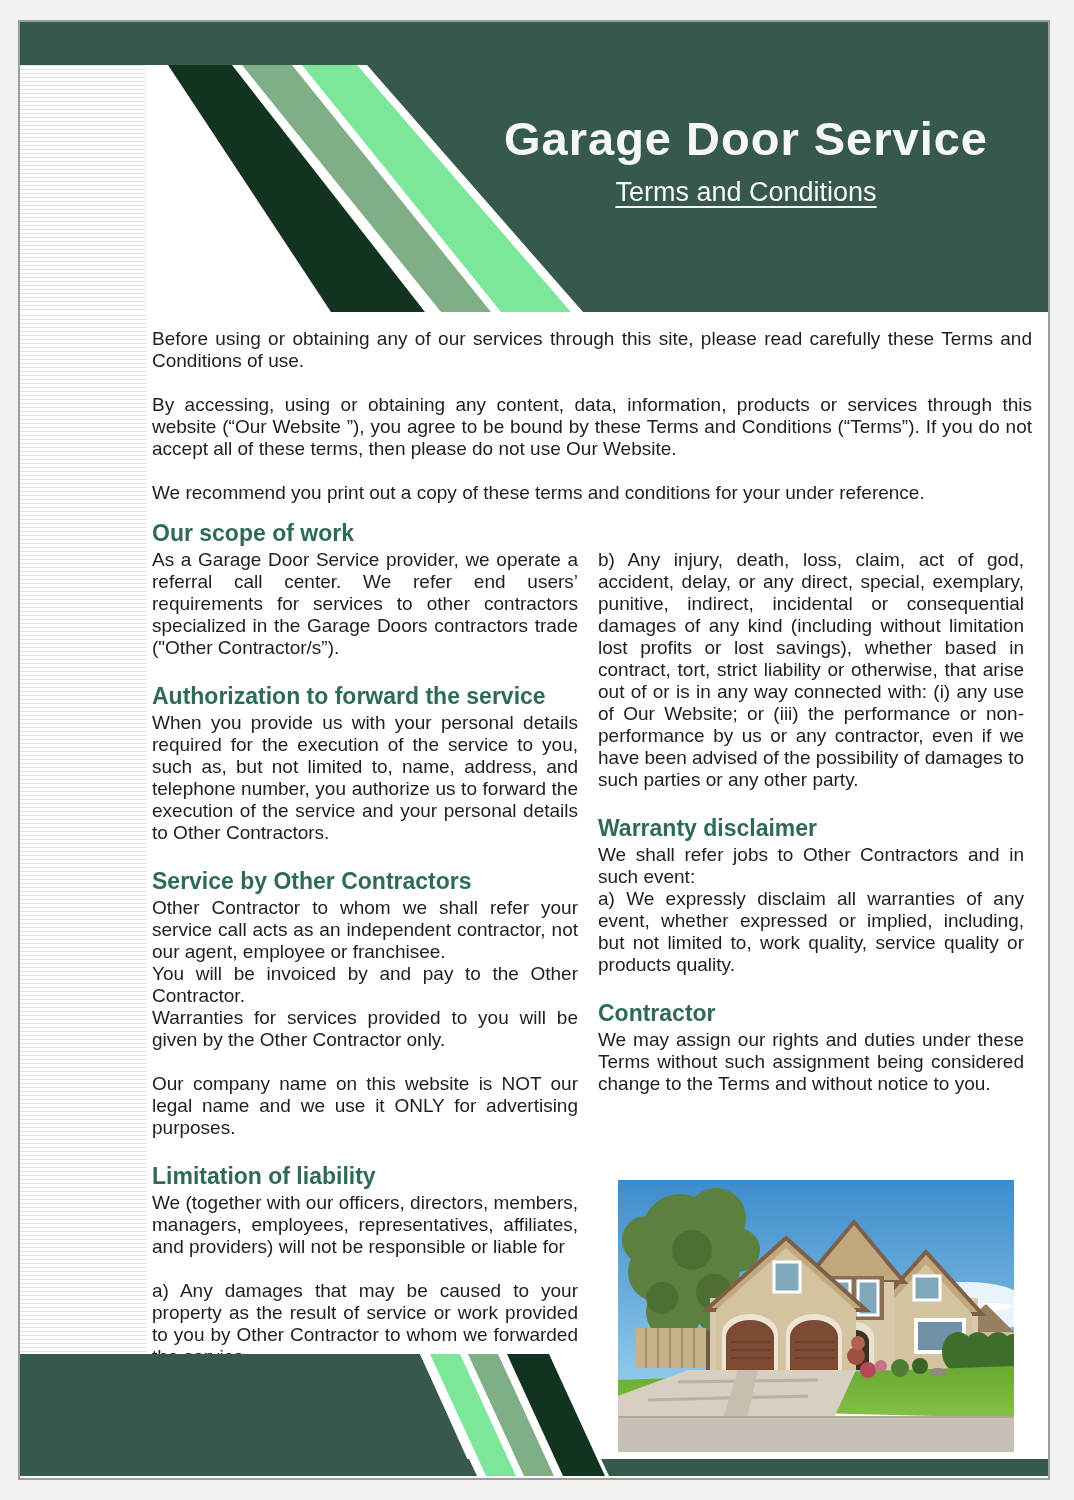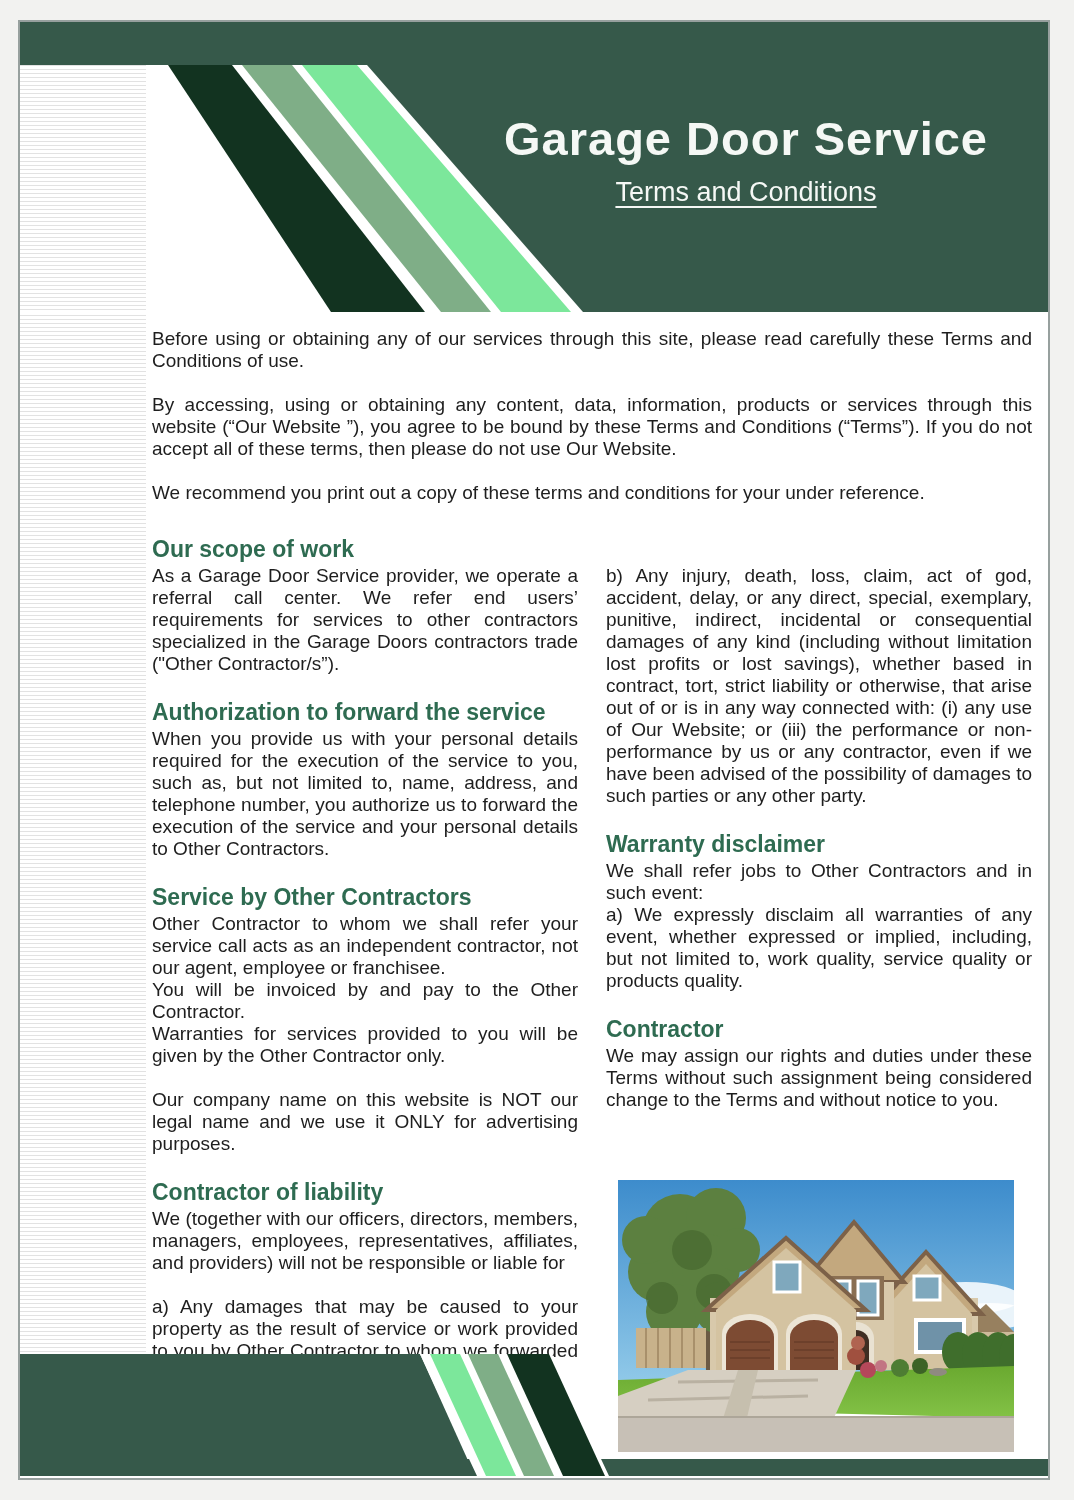--- a/index.html
+++ b/index.html
@@ -38,21 +38,21 @@
       #ffffff 0px, #ffffff 3px, #e2e2e2 3px, #e2e2e2 4px);
   }
 
   
   .content { position:absolute; left:132px; top:306px; width:880px; color:#1e1e1e; }
   .content p {
     margin:0; font-size:19px; line-height:22px;
     text-align:justify;
   }
   p.gap { margin-top:22px; }
-  .cols { display:flex; gap:28px; margin-top:32px; }
+  .cols { display:flex; gap:20px; margin-top:16px; }
   .col { width:426px; }
   h2.sec-heading {
     font-size:23px; line-height:26px; font-weight:bold;
     color:#2e6b51; margin:24px 0 3px 0;
   }
   .sec.first h2.sec-heading { margin-top:0; }
   p.offset { margin-top:29px; }
 
   
   .house-photo { left:598px; top:1158px; width:396px; height:272px; }
@@ -110,21 +110,21 @@
           <p>When you provide us with your personal details required for the execution of the service to you, such as, but not limited to, name, address, and telephone number, you authorize us to forward the execution of the service and your personal details to Other Contractors.</p>
         </div>
         <div class="sec">
           <h2 class="sec-heading">Service by Other Contractors</h2>
           <p>Other Contractor to whom we shall refer your service call acts as an independent contractor, not our agent, employee or franchisee.</p>
           <p>You will be invoiced by and pay to the Other Contractor.</p>
           <p>Warranties for services provided to you will be given by the Other Contractor only.</p>
           <p class="gap">Our company name on this website is NOT our legal name and we use it ONLY for advertising purposes.</p>
         </div>
         <div class="sec">
-          <h2 class="sec-heading">Contractor of liability</h2>
+          <h2 class="sec-heading">Limitation of liability</h2>
           <p>We (together with our officers, directors, members, managers, employees, representatives, affiliates, and providers) will not be responsible or liable for</p>
           <p class="gap">a) Any damages that may be caused to your property as the result of service or work provided to you by Other Contractor to whom we forwarded the service.</p>
         </div>
       </div>
 
       <div class="col">
         <div class="sec first">
           <p class="offset">b) Any injury, death, loss, claim, act of god, accident, delay, or any direct, special, exemplary, punitive, indirect, incidental or consequential damages of any kind (including without limitation lost profits or lost savings), whether based in contract, tort, strict liability or otherwise, that arise out of or is in any way connected with: (i) any use of Our Website; or (iii) the performance or non-performance by us or any contractor, even if we have been advised of the possibility of damages to such parties or any other party.</p>
         </div>
         <div class="sec">

